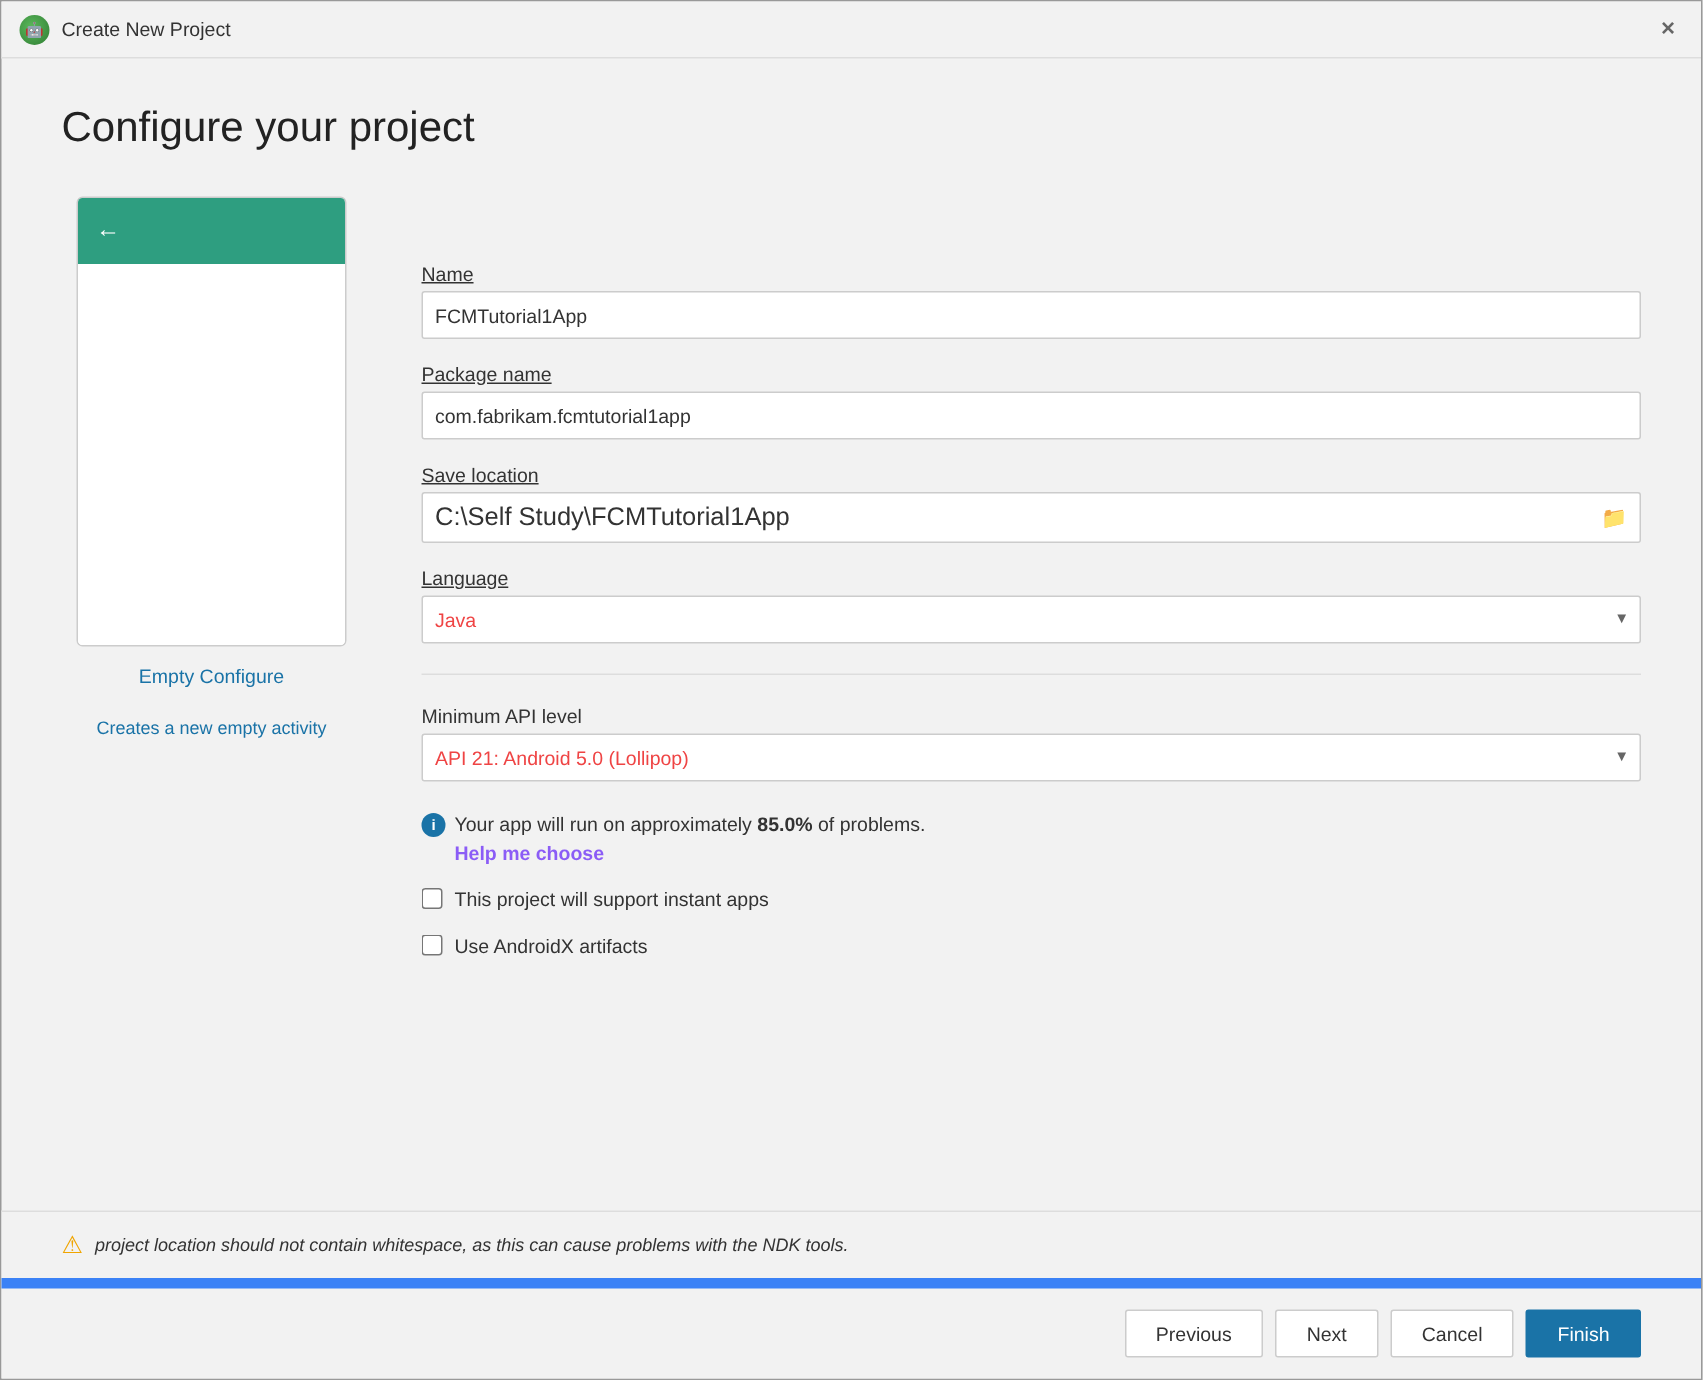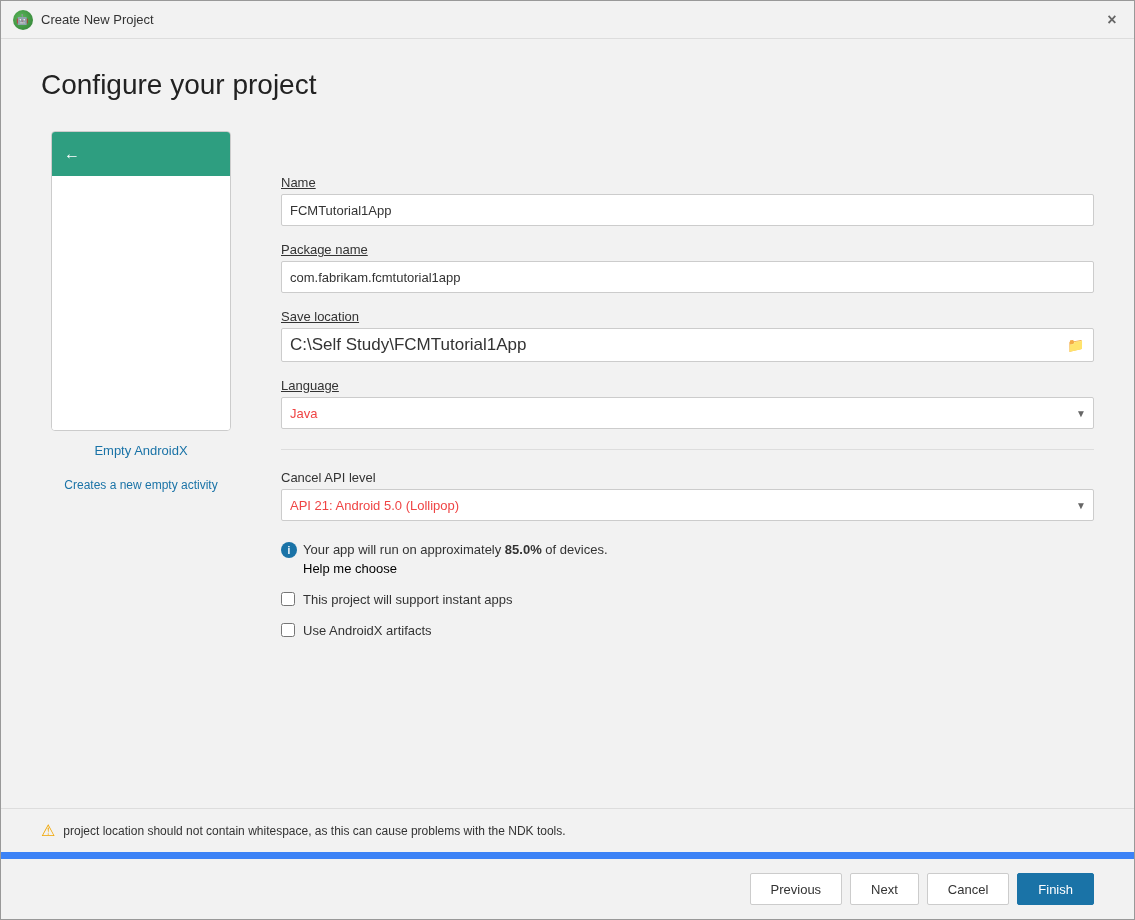--- a/index.html
+++ b/index.html
@@ -227,25 +227,26 @@
       font-weight: bold;
       flex-shrink: 0;
       margin-top: 1px;
     }
     .info-text {
       font-size: 13px;
       color: #333;
       line-height: 1.4;
     }
     .help-link {
-      color: #000000;
+      color: #8b5cf6;
       text-decoration: none;
       cursor: pointer;
       display: block;
       margin-top: 2px;
+      font-weight: bold;
     }
     .checkbox-row {
       display: flex;
       align-items: flex-start;
       gap: 8px;
     }
     .checkbox-input {
       width: 14px;
       height: 14px;
       cursor: pointer;
@@ -264,20 +265,21 @@
       margin-top: 10px;
     }
     .warning-icon {
       color: #f0a500;
       font-size: 16px;
       flex-shrink: 0;
     }
     .warning-text {
       font-size: 12px;
       color: #333;
+      font-style: italic;
     }
     .footer {
       background: #f2f2f2;
       border-top: 7px solid #3b82f6;
       padding: 14px 40px;
       display: flex;
       justify-content: flex-end;
       align-items: center;
       gap: 8px;
     }
@@ -318,21 +320,21 @@
 
     <div class="main-area">
 
       <div class="left-panel">
         <div class="phone-preview">
           <div class="phone-header">
             <span class="back-arrow">←</span>
           </div>
           <div class="phone-body"></div>
         </div>
-        <div class="activity-label">Empty AndroidX</div>
+        <div class="activity-label">Empty Configure</div>
         <div class="activity-desc">Creates a new empty activity</div>
       </div>
 
       <div class="right-panel">
 
         <div class="field-group">
           <label class="field-label">
             <span class="underline">Name</span>
           </label>
           <input class="text-input" type="text" value="FCMTutorial1App" style="">
@@ -364,37 +366,37 @@
               <option>Java</option>
               <option>Kotlin</option>
             </select>
             <span class="select-arrow">▼</span>
           </div>
         </div>
 
         <div class="divider"></div>
 
         <div class="field-group">
-          <label class="field-label">Cancel API level</label>
+          <label class="field-label">Minimum API level</label>
           <div class="select-wrapper">
             <select class="select-input">
               <option>API 16: Android 4.1 (Jelly Bean)</option>
               <option>API 19: Android 4.4 (KitKat)</option>
               <option selected="">API 21: Android 5.0 (Lollipop)</option>
               <option>API 23: Android 6.0 (Marshmallow)</option>
               <option>API 26: Android 8.0 (Oreo)</option>
             </select>
             <span class="select-arrow">▼</span>
           </div>
         </div>
 
         <div class="info-row">
           <div class="info-icon">i</div>
           <div>
-            <span class="info-text">Your app will run on approximately </span><strong class="info-text">85.0%</strong><span class="info-text"> of devices.</span>
+            <span class="info-text">Your app will run on approximately </span><strong class="info-text">85.0%</strong><span class="info-text"> of problems.</span>
             <a class="help-link">Help me choose</a>
           </div>
         </div>
 
         <div class="checkbox-row">
           <input type="checkbox" class="checkbox-input" style="">
           <label class="checkbox-label">This project will support instant apps</label>
         </div>
         <div class="checkbox-row">
           <input type="checkbox" class="checkbox-input" style="">

